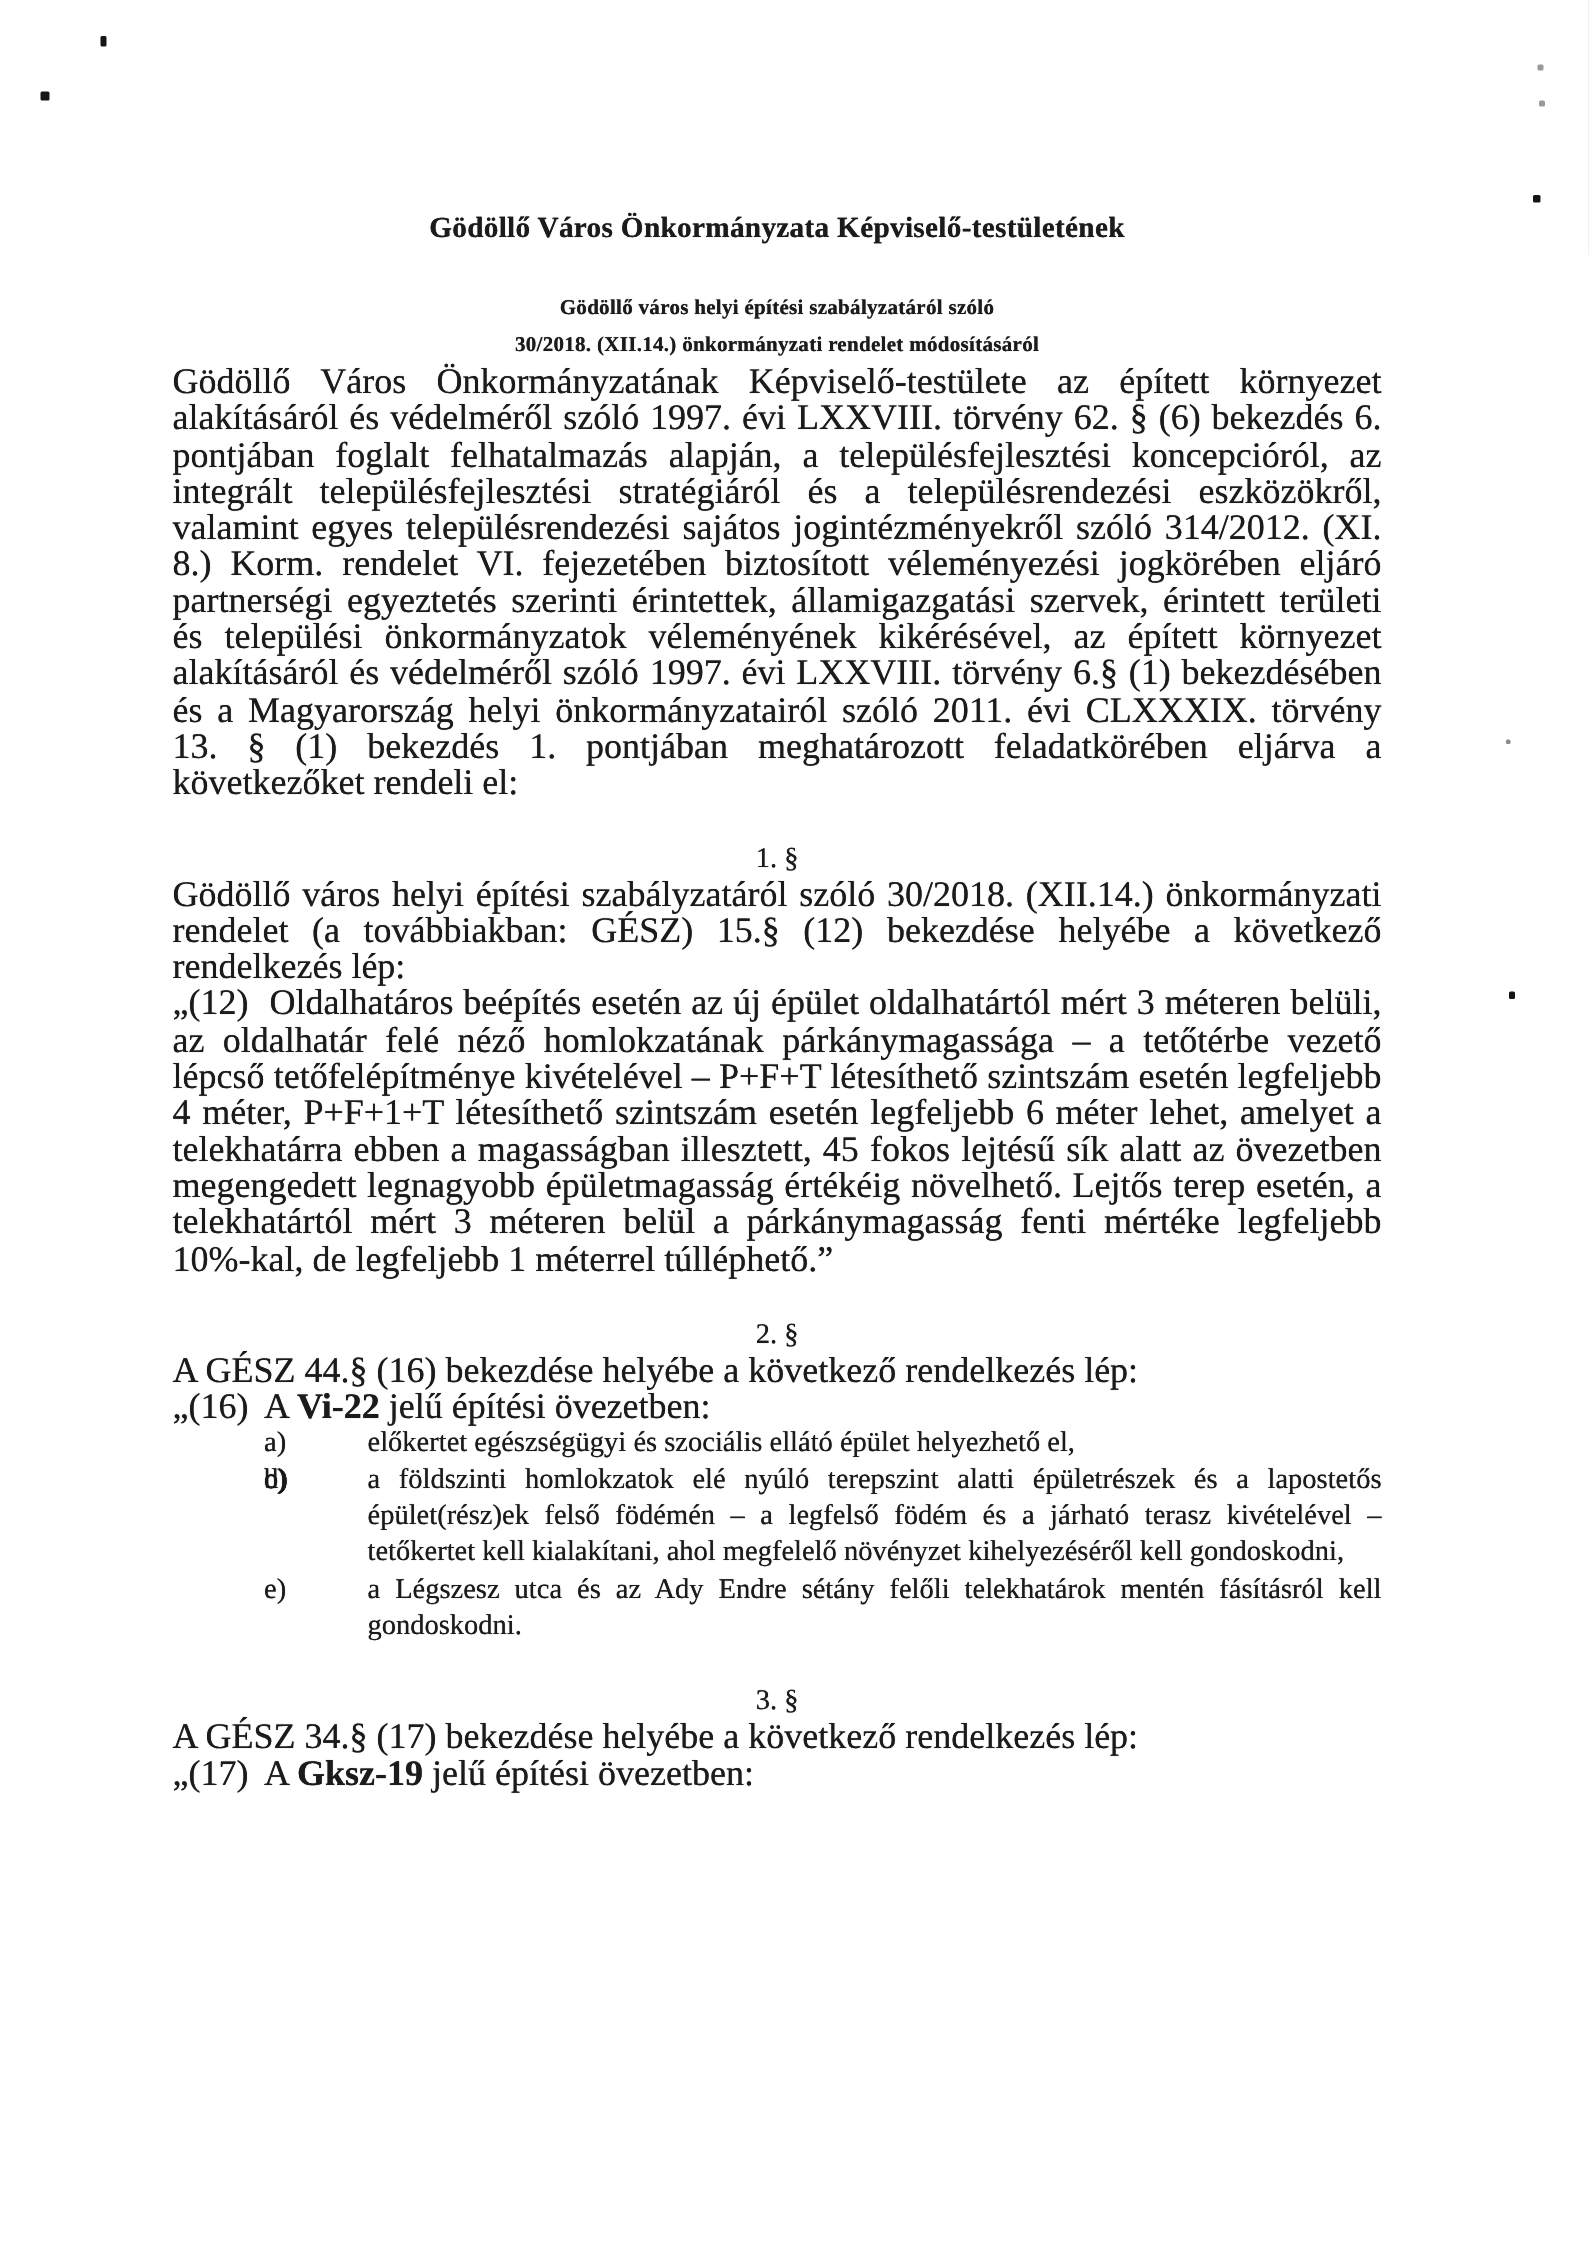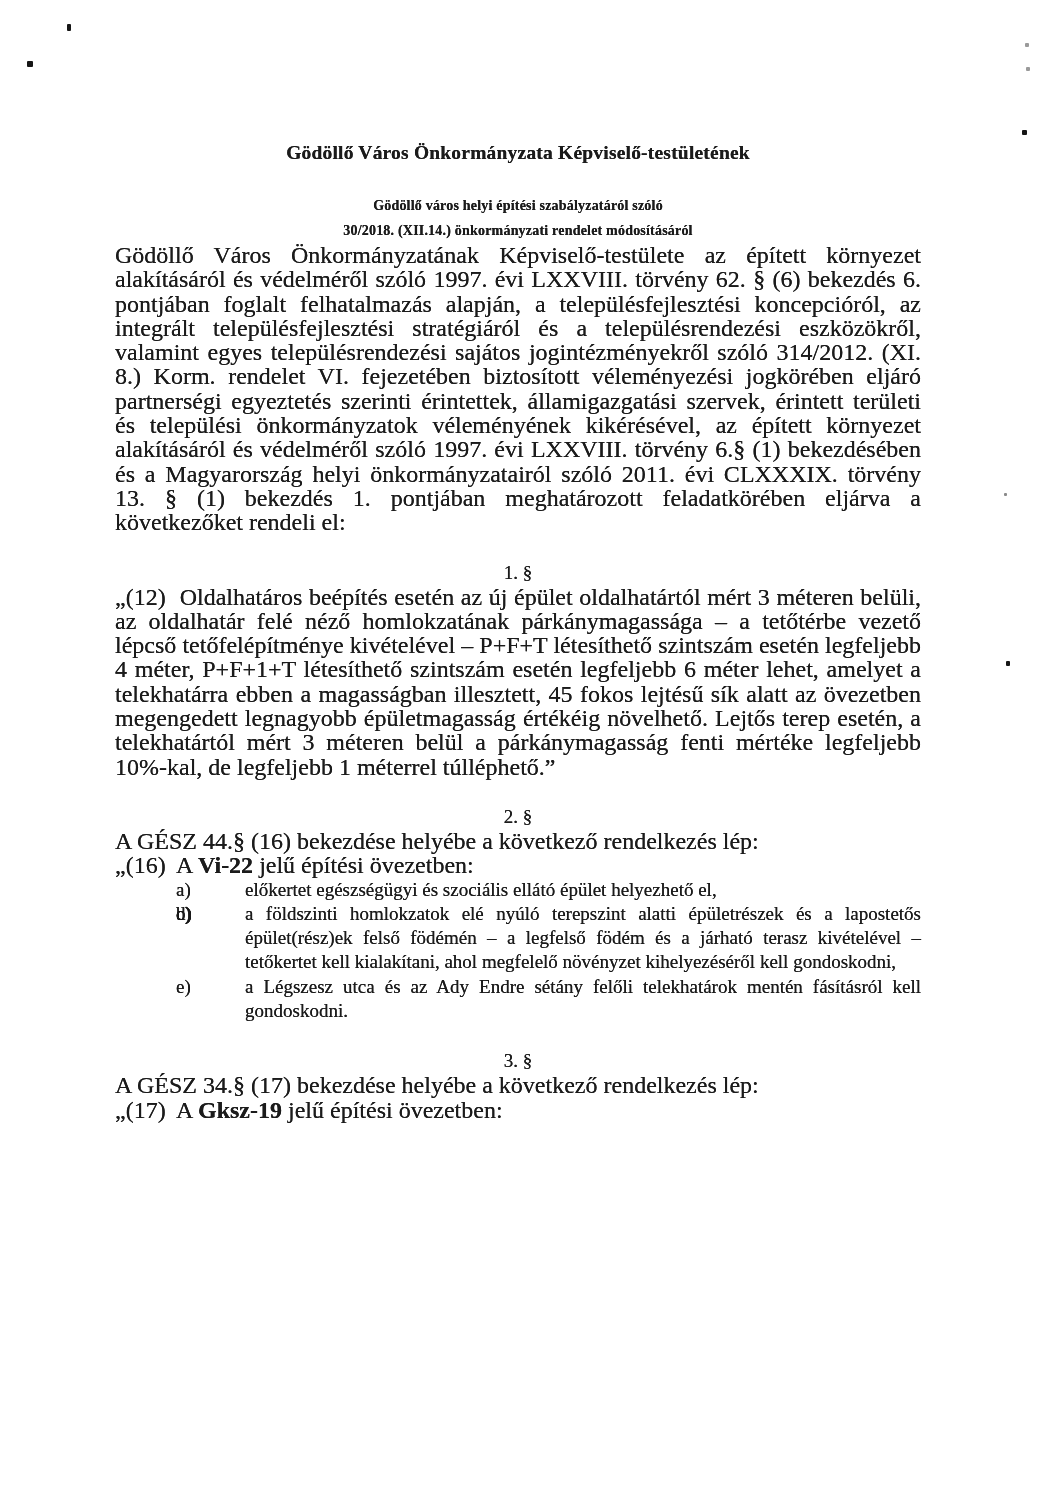--- a/index.html
+++ b/index.html
@@ -107,20 +107,21 @@
     </div>
 
     <div class="doc-subtitle">
       <div>Gödöllő város helyi építési szabályzatáról szóló</div>
       <div>30/2018. (XII.14.) önkormányzati rendelet módosításáról</div>
     </div>
 
     <p class="body preamble">Gödöllő Város Önkormányzatának Képviselő-testülete az épített környezet alakításáról és védelméről szóló 1997. évi LXXVIII. törvény 62. § (6) bekezdés 6. pontjában foglalt felhatalmazás alapján, a településfejlesztési koncepcióról, az integrált településfejlesztési stratégiáról és a településrendezési eszközökről, valamint egyes településrendezési sajátos jogintézményekről szóló 314/2012. (XI. 8.) Korm. rendelet VI. fejezetében biztosított véleményezési jogkörében eljáró partnerségi egyeztetés szerinti érintettek, államigazgatási szervek, érintett területi és települési önkormányzatok véleményének kikérésével, az épített környezet alakításáról és védelméről szóló 1997. évi LXXVIII. törvény 6.§ (1) bekezdésében és a Magyarország helyi önkormányzatairól szóló 2011. évi CLXXXIX. törvény 13. § (1) bekezdés 1. pontjában meghatározott feladatkörében eljárva a következőket rendeli el:</p>
 
     <div class="sec-heading">1. §</div>
+    <p class="body lead">Gödöllő város helyi építési szabályzatáról szóló 30/2018. (XII.14.) önkormányzati rendelet (a továbbiakban: GÉSZ) 15.§ (12) bekezdése helyébe a következő rendelkezés lép:</p>
     <p class="body"><span class="quote-marker">„(12)</span><span>Oldalhatáros beépítés esetén az új épület oldalhatártól mért 3 méteren belüli, az oldalhatár felé néző homlokzatának párkánymagassága – a tetőtérbe vezető lépcső tetőfelépítménye kivételével – P+F+T létesíthető szintszám esetén legfeljebb 4 méter, P+F+1+T létesíthető szintszám esetén legfeljebb 6 méter lehet, amelyet a telekhatárra ebben a magasságban illesztett, 45 fokos lejtésű sík alatt az övezetben megengedett legnagyobb épületmagasság értékéig növelhető. Lejtős terep esetén, a telekhatártól mért 3 méteren belül a párkánymagasság fenti mértéke legfeljebb 10%-kal, de legfeljebb 1 méterrel túlléphető.”</span></p>
 
     <div class="sec-heading">2. §</div>
     <p class="body lead">A GÉSZ 44.§ (16) bekezdése helyébe a következő rendelkezés lép:</p>
     <p class="body"><span class="qm-fixed">„(16)</span><span>A </span><b>Vi-22</b><span> jelű építési övezetben:</span></p>
 
     <div class="list-item">
       <span class="marker">a)</span>
       <span>előkertet egészségügyi és szociális ellátó épület helyezhető el,</span>
     </div>

